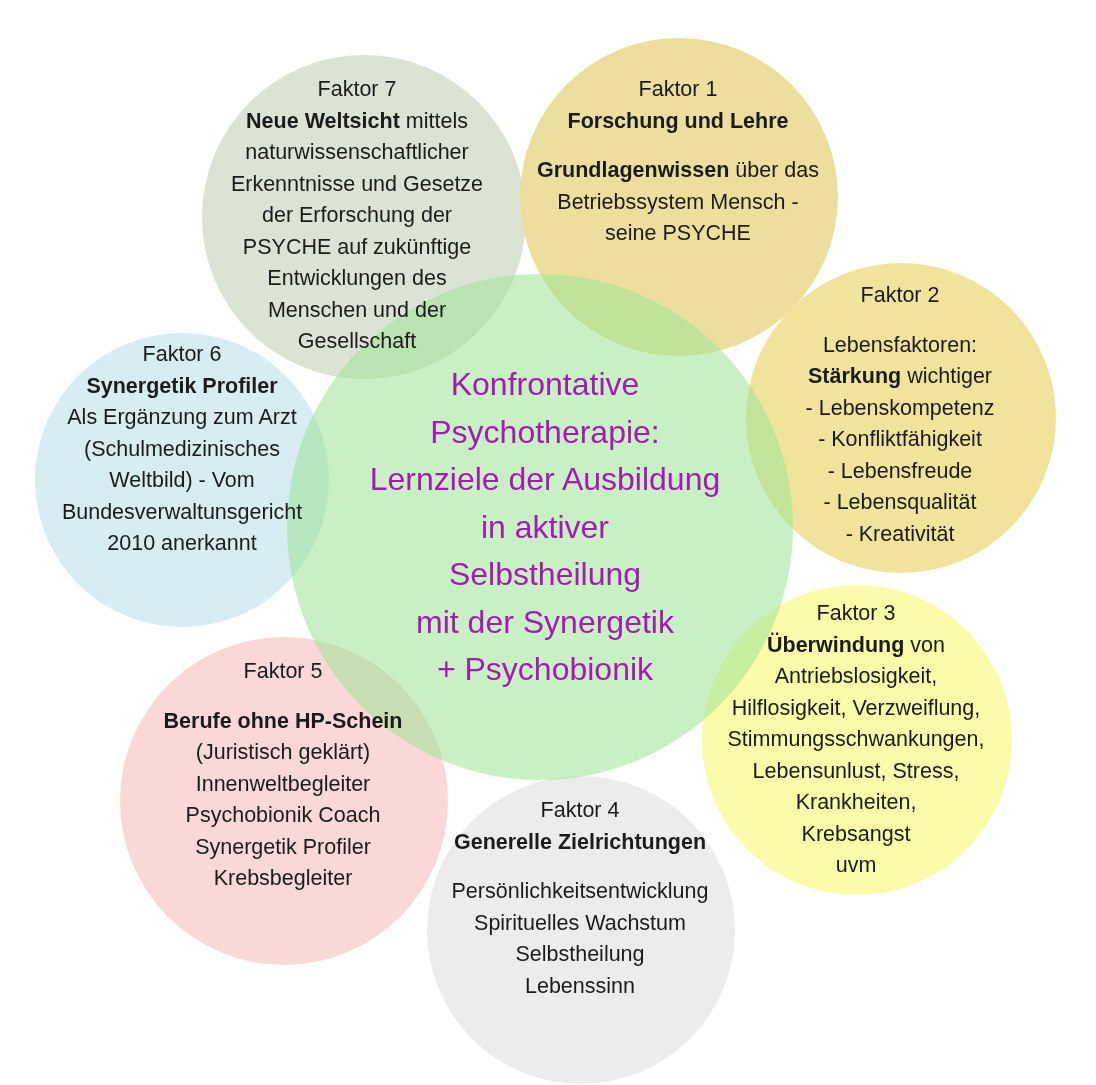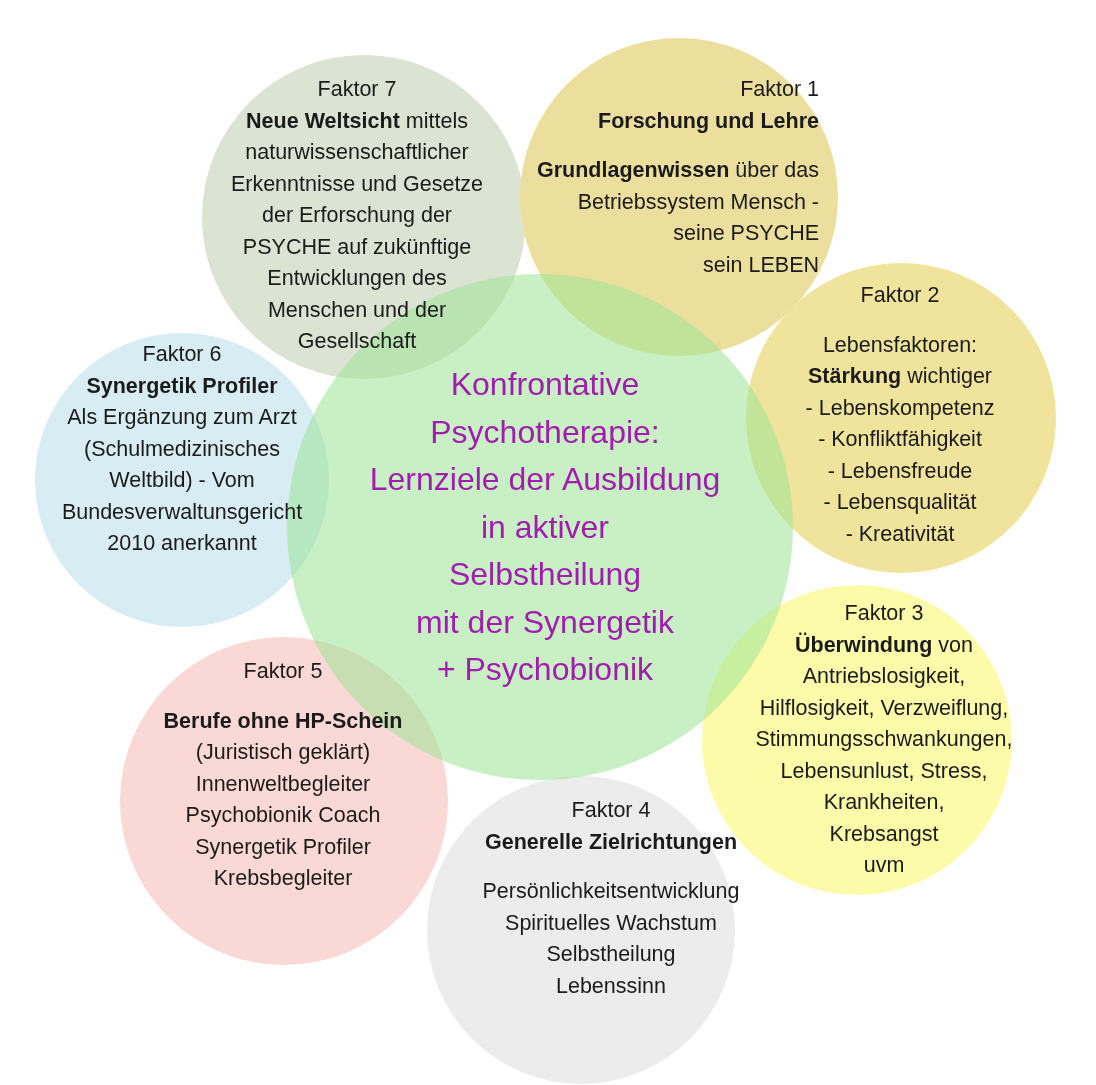--- a/index.html
+++ b/index.html
@@ -35,24 +35,24 @@
     transform: translateX(-50%);
     text-align: center;
     white-space: nowrap;
     z-index: 10;
     font-size: 21.5px;
     line-height: 31.5px;
   }
   .tblock .gap { height: 18px; }
   .b { font-weight: bold; }
   .t-f7 { left: 357px; top:  74px; }
-  .t-f1 { left: 678px; top:  74px; text-align: right; }
+  .t-f1 { left: 678px; top:  74px; }
   .t-f2 { left: 900px; top: 280px; text-align: center; }
-  .t-f3 { left: 856px; top: 598px; margin-left: 28px; }
-  .t-f4 { left: 611px; top: 795px; }
+  .t-f3 { left: 856px; top: 598px; }
+  .t-f4 { left: 580px; top: 795px; }
   .t-f5 { left: 283px; top: 656px; }
   .t-f6 { left: 182px; top: 339px; }
   .t-center {
     left: 545px; top: 361px;
     font-size: 32px;
     line-height: 47.5px;
     color: #a21caf;
   }
 </style>
 </head>
@@ -81,21 +81,20 @@
     <div>Gesellschaft</div>
   </div>
 
   <div class="tblock t-f1">
     <div>Faktor 1</div>
     <div class="b">Forschung und Lehre</div>
     <div class="gap"></div>
     <div><span class="b">Grundlagenwissen</span><span> über das</span></div>
     <div>Betriebssystem Mensch -</div>
     <div>seine PSYCHE</div>
-    <div>sein LEBEN</div>
   </div>
 
   <div class="tblock t-f2">
     <div>Faktor 2</div>
     <div class="gap"></div>
     <div>Lebensfaktoren:</div>
     <div><span class="b">Stärkung</span><span> wichtiger</span></div>
     <div>- Lebenskompetenz</div>
     <div>- Konfliktfähigkeit</div>
     <div>- Lebensfreude</div>

